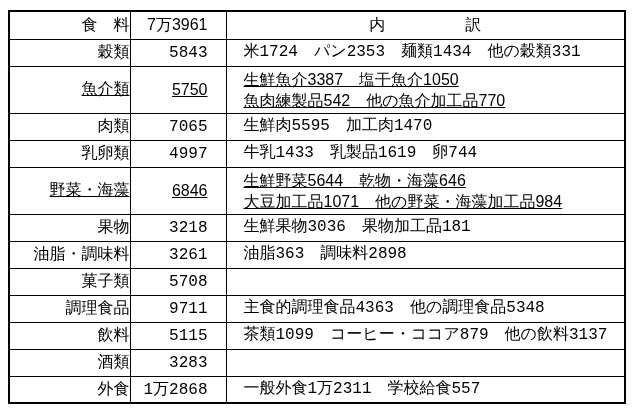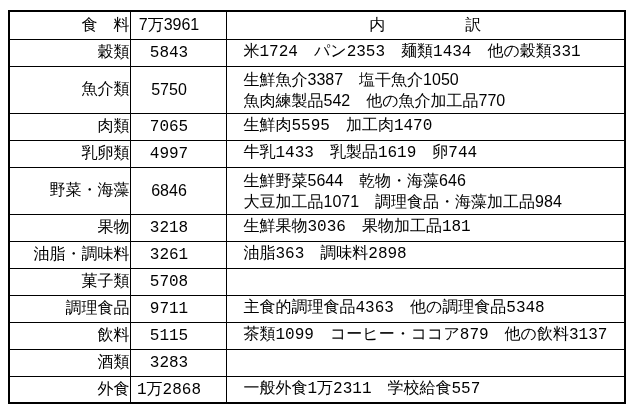--- a/index.html
+++ b/index.html
@@ -31,26 +31,26 @@
     vertical-align: middle;
     overflow: hidden;
     white-space: nowrap;
   }
   col.c-cat { width: 121px; }
   col.c-amt { width: 96px; }
   col.c-det { width: 399px; }
 
   tr.h-header { height: 28px; }
   tr.h-single { height: 27px; font-family: Liberation Mono, monospace; }
-  tr.h-double { height: 47px; }
+  tr.h-double { height: 47px; text-decoration: underline; }
 
   td.cat { padding-left: 17px; text-align: right; }
   tr.h-header td.cat { padding-left: 4px; }
 
-  td.amt { text-align: center; padding-right: 18px; }
+  td.amt { text-align: right; padding-right: 18px; }
 
   td.det { padding-left: 17px; }
   tr.h-header td.det { text-align: center; padding-left: 0; margin-top: 19px; }
 
   td.det .line { line-height: 21px; }
 </style>
 </head>
 <body>
 
 <table class="expense">
@@ -97,21 +97,21 @@
       <td class="det">
           <div class="line">牛乳1433　乳製品1619　卵744</div>
         </td>
     </tr>
 
     <tr class="h-double">
       <td class="cat">野菜・海藻</td>
       <td class="amt">6846</td>
       <td class="det">
         <div class="line">生鮮野菜5644　乾物・海藻646</div>
-        <div class="line">大豆加工品1071　調理食品・海藻加工品984</div>
+        <div class="line">大豆加工品1071　他の野菜・海藻加工品984</div>
       </td>
     </tr>
 
     <tr class="h-single">
       <td class="cat">果物</td>
       <td class="amt">3218</td>
       <td class="det">
           <div class="line">生鮮果物3036　果物加工品181</div>
         </td>
     </tr>

